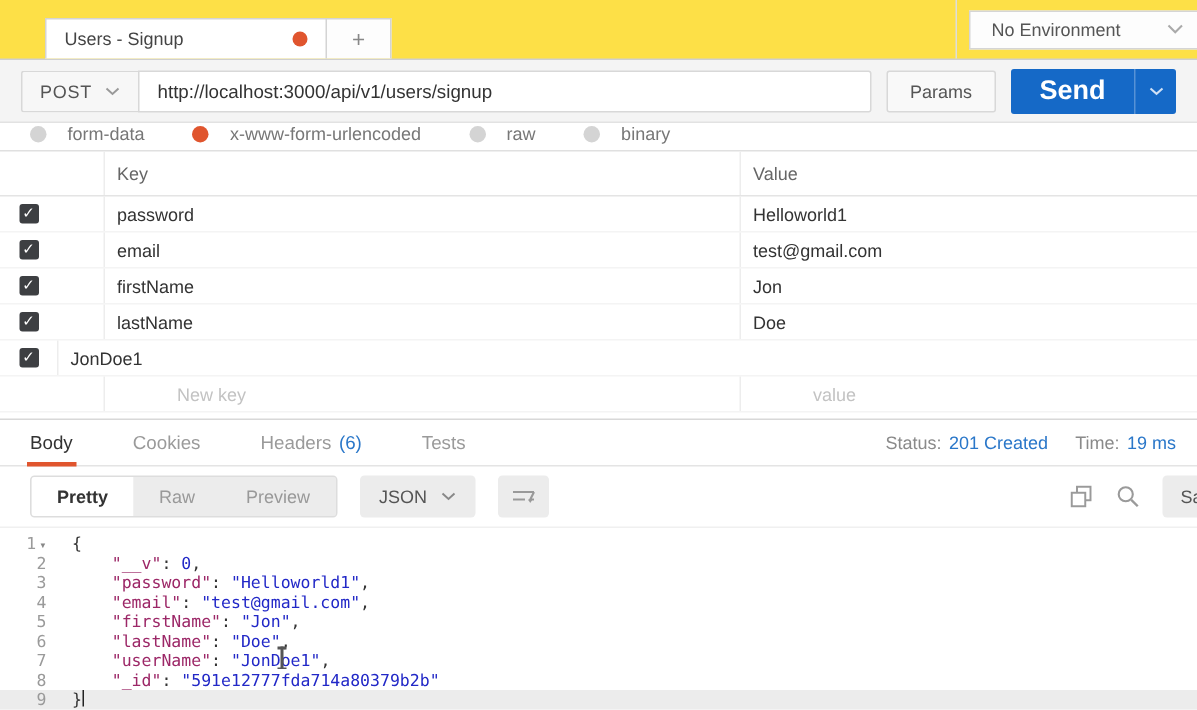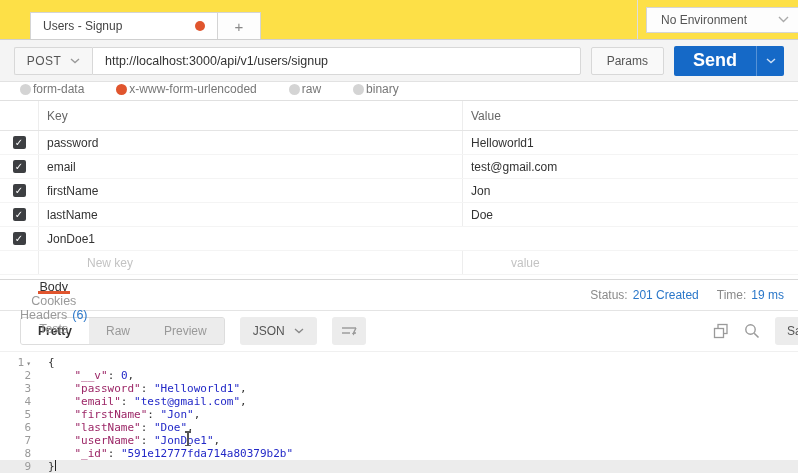--- a/index.html
+++ b/index.html
@@ -39,27 +39,27 @@
   .params-btn {
     height:28px; margin-left:10px; padding:0 15px; background:#f9f9f9; border:1px solid #d8d8d8;
     border-radius:2px; color:#555; display:flex; align-items:center;
   }
   .send { height:30px; margin-left:10px; background:var(--blue); border-radius:2px; display:flex; color:#fff; }
   .send-label { padding:0 19px; display:flex; align-items:center; font-size:18px; font-weight:bold; }
   .send-caret { width:28px; border-left:1px solid rgba(255,255,255,.28); display:flex; align-items:center; justify-content:center; }
   
   .radio-row { height:19px; overflow:hidden; border-bottom:1px solid #e0e0e0; background:#fff; }
   .radio-inner { display:flex; gap:32px; padding-left:20px; margin-top:-5px; height:24px; align-items:center; }
-  .radio-item { display:flex; align-items:center; gap:2px; color:#777; }
+  .radio-item { display:flex; align-items:center; gap:14px; color:#777; }
   .radio-circle { width:11px; height:11px; border-radius:50%; background:#d4d4d4; flex:0 0 11px; }
   .radio-circle.sel { background:var(--orange); }
   
   .kv-head { height:30px; display:flex; align-items:center; border-bottom:1px solid #e4e4e4; color:#666; }
   .col-check { width:38px; flex:0 0 38px; display:flex; justify-content:center; }
-  .col-key { width:424px; flex:0 0 424px; padding-left:8px; border-left:1px solid #ededed; height:100%; display:flex; align-items:center; }
+  .col-key { width:424px; flex:0 0 424px; padding-left:8px; border-left:1px solid #ededed; height:100%; display:flex; align-items:center;margin-left:31px; }
   .col-value { flex:1; padding-left:8px; border-left:1px solid #ededed; height:100%; display:flex; align-items:center; }
   .kv-row { height:24px; display:flex; align-items:center; border-bottom:1px solid #f4f4f4; color:#333; }
   .kv-row.new .ph { color:#c3c3c3;padding-left:48px; }
   .cb {
     width:13px; height:13px; background:var(--cb); border-radius:2px; color:#fff;
     font-size:10px; line-height:13px; text-align:center; cursor:pointer;
   }
   .kv-spacer { height:4px; }
   
   .resp { border-top:1px solid #d8d8d8; }
@@ -216,21 +216,21 @@
     <div class="kv-row new">
       <div class="col-check"></div>
       <div class="col-key ph">New key</div>
       <div class="col-value ph">value</div>
     </div>
     <div class="kv-spacer"></div>
   </div>
 
   <div class="resp">
     <div class="rtabs">
-      <div id="rtabs-list" style="display:flex;align-items:center;height:100%;flex-direction:column;">
+      <div id="rtabs-list" style="display:flex;align-items:center;height:100%;">
           <div class="rtab active">
             <span>Body</span>
           </div>
           <div class="rtab">
             <span>Cookies</span>
           </div>
           <div class="rtab">
             <span>Headers</span>
             <span class="count">(6)</span>
           </div>

